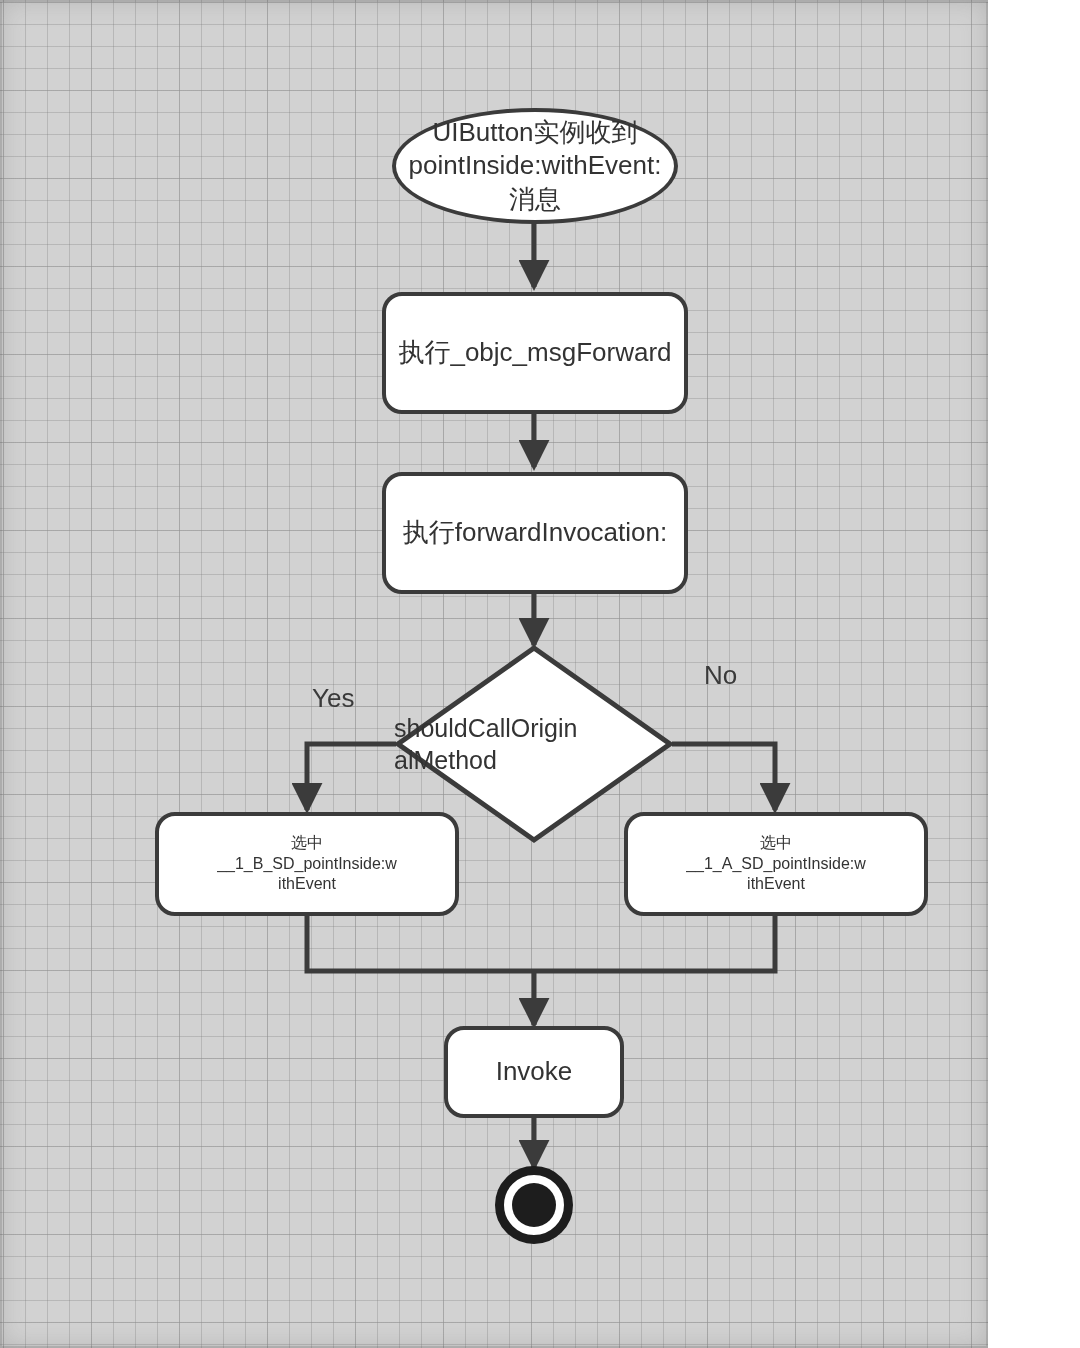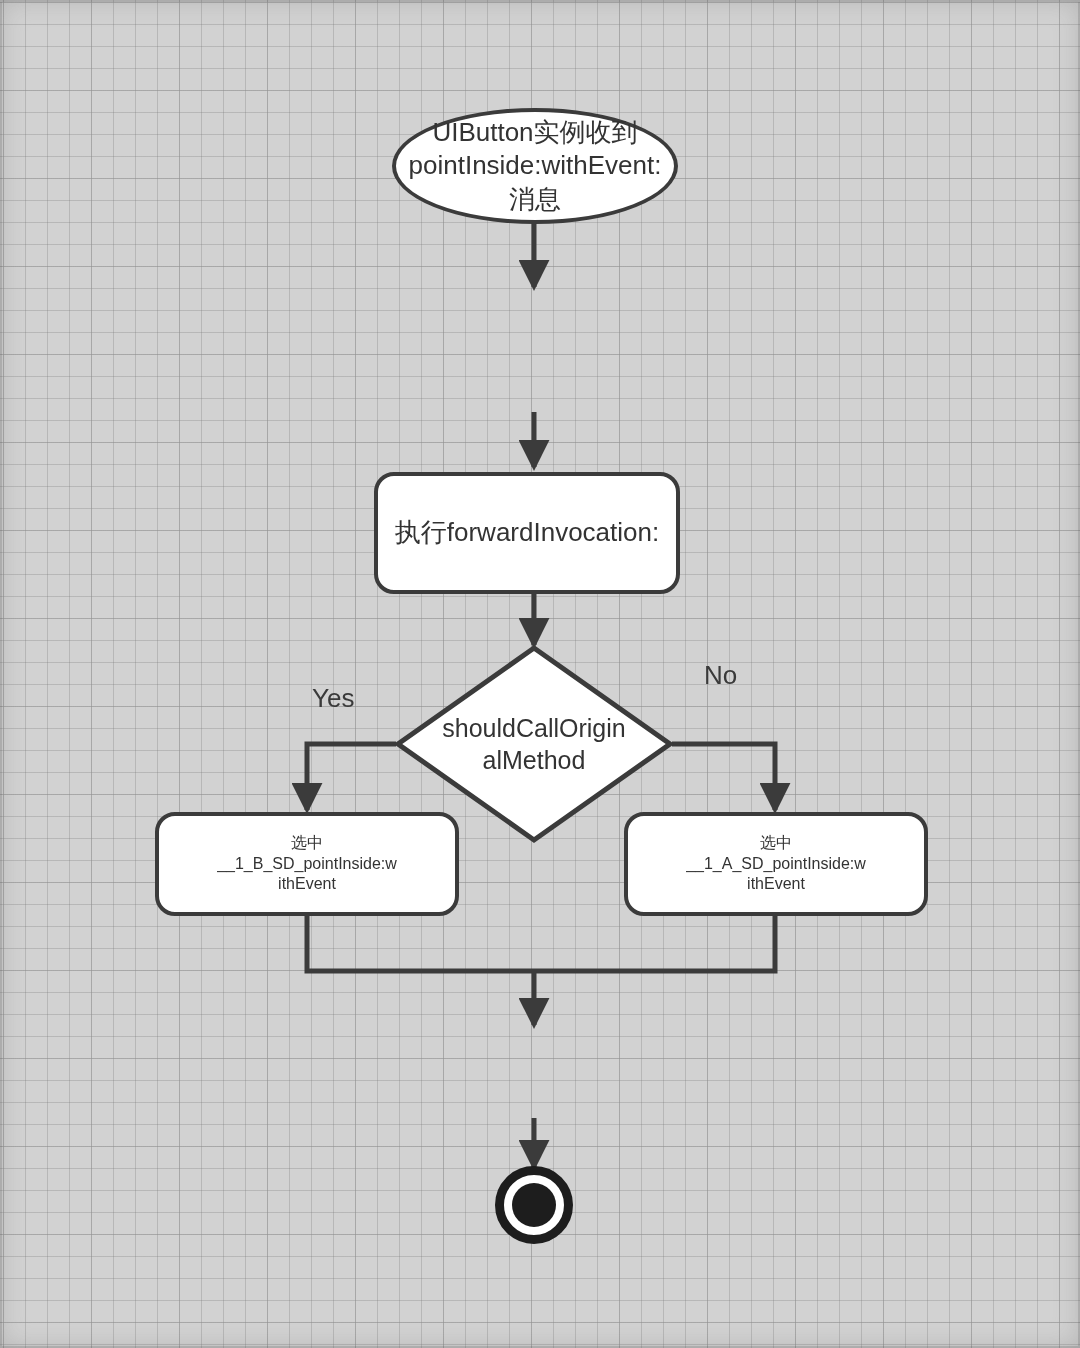--- a/index.html
+++ b/index.html
@@ -2,21 +2,21 @@
 <html><head>
 <meta charset="utf-8">
 <style>
   html, body {
     margin: 0;
     padding: 0;
     background: #ffffff;
   }
   #canvas {
     position: relative;
-    width: 1080px;
+    width: 988px;
     height: 1348px;
     overflow: hidden;
     background-color: #d2d2d2;
     background-image:
       linear-gradient(to right, rgba(150,150,150,0.45) 1px, transparent 1px),
       linear-gradient(to bottom, rgba(150,150,150,0.45) 1px, transparent 1px),
       linear-gradient(to right, rgba(120,120,120,0.30) 1px, transparent 1px),
       linear-gradient(to bottom, rgba(120,120,120,0.30) 1px, transparent 1px);
     background-size:
       88px 88px,
@@ -66,21 +66,20 @@
   .diamond-wrap {
     position: absolute;
     z-index: 3;
   }
   .diamond-text {
     position: absolute;
     left: 0;
     top: 50%;
     width: 100%;
     transform: translateY(-50%);
-    text-align: center;
     color: #333333;
     line-height: 1.28;
     white-space: pre-line;
     pointer-events: none;
   }
   .branch-label {
     position: absolute;
     color: #3a3a3a;
     z-index: 4;
     white-space: nowrap;
@@ -133,22 +132,25 @@
 
     <path d="M 534 1118 L 534 1167" stroke="#3b3b3b" stroke-width="5" fill="none" marker-end="url(#arrow)"></path>
   </svg>
 
   <div class="node ellipse" style="left:392px; top:108px; width:286px; height:116px;">
     <span class="label fs-26">UIButton实例收到
 pointInside:withEvent:
 消息</span>
   </div>
 
+  <div class="node rounded" style="left:382px; top:292px; width:306px; height:122px;">
+    <span class="label fs-26">执行_objc_msgForward</span>
+  </div>
 
-  <div class="node rounded" style="left:374px; top:472px; width:306px; height:122px;">
+  <div class="node rounded" style="left:382px; top:472px; width:306px; height:122px;">
     <span class="label fs-26">执行forwardInvocation:</span>
   </div>
 
   <div class="diamond-wrap" style="left:394px; top:644px; width:280px; height:200px;">
     <svg width="280" height="200" viewBox="0 0 280 200">
       <polygon points="140,4 276,100 140,196 4,100" fill="#ffffff" stroke="#3b3b3b" stroke-width="5"></polygon>
     </svg>
     <span class="diamond-text fs-25">shouldCallOrigin
 alMethod</span>
   </div>
@@ -162,18 +164,21 @@
 __1_B_SD_pointInside:w
 ithEvent</span>
   </div>
 
   <div class="node rounded" style="left:624px; top:812px; width:304px; height:104px;">
     <span class="label fs-24">选中
 __1_A_SD_pointInside:w
 ithEvent</span>
   </div>
 
+  <div class="node rounded" style="left:444px; top:1026px; width:180px; height:92px;">
+    <span class="label fs-26">Invoke</span>
+  </div>
 
   <div class="endnode" style="left:495px; top:1166px; width:78px; height:78px;"></div>
   <div class="endnode-inner" style="left:512px; top:1183px; width:44px; height:44px;"></div>
 
   <div id="vignette"></div>
 </div>
 
 </body></html>

